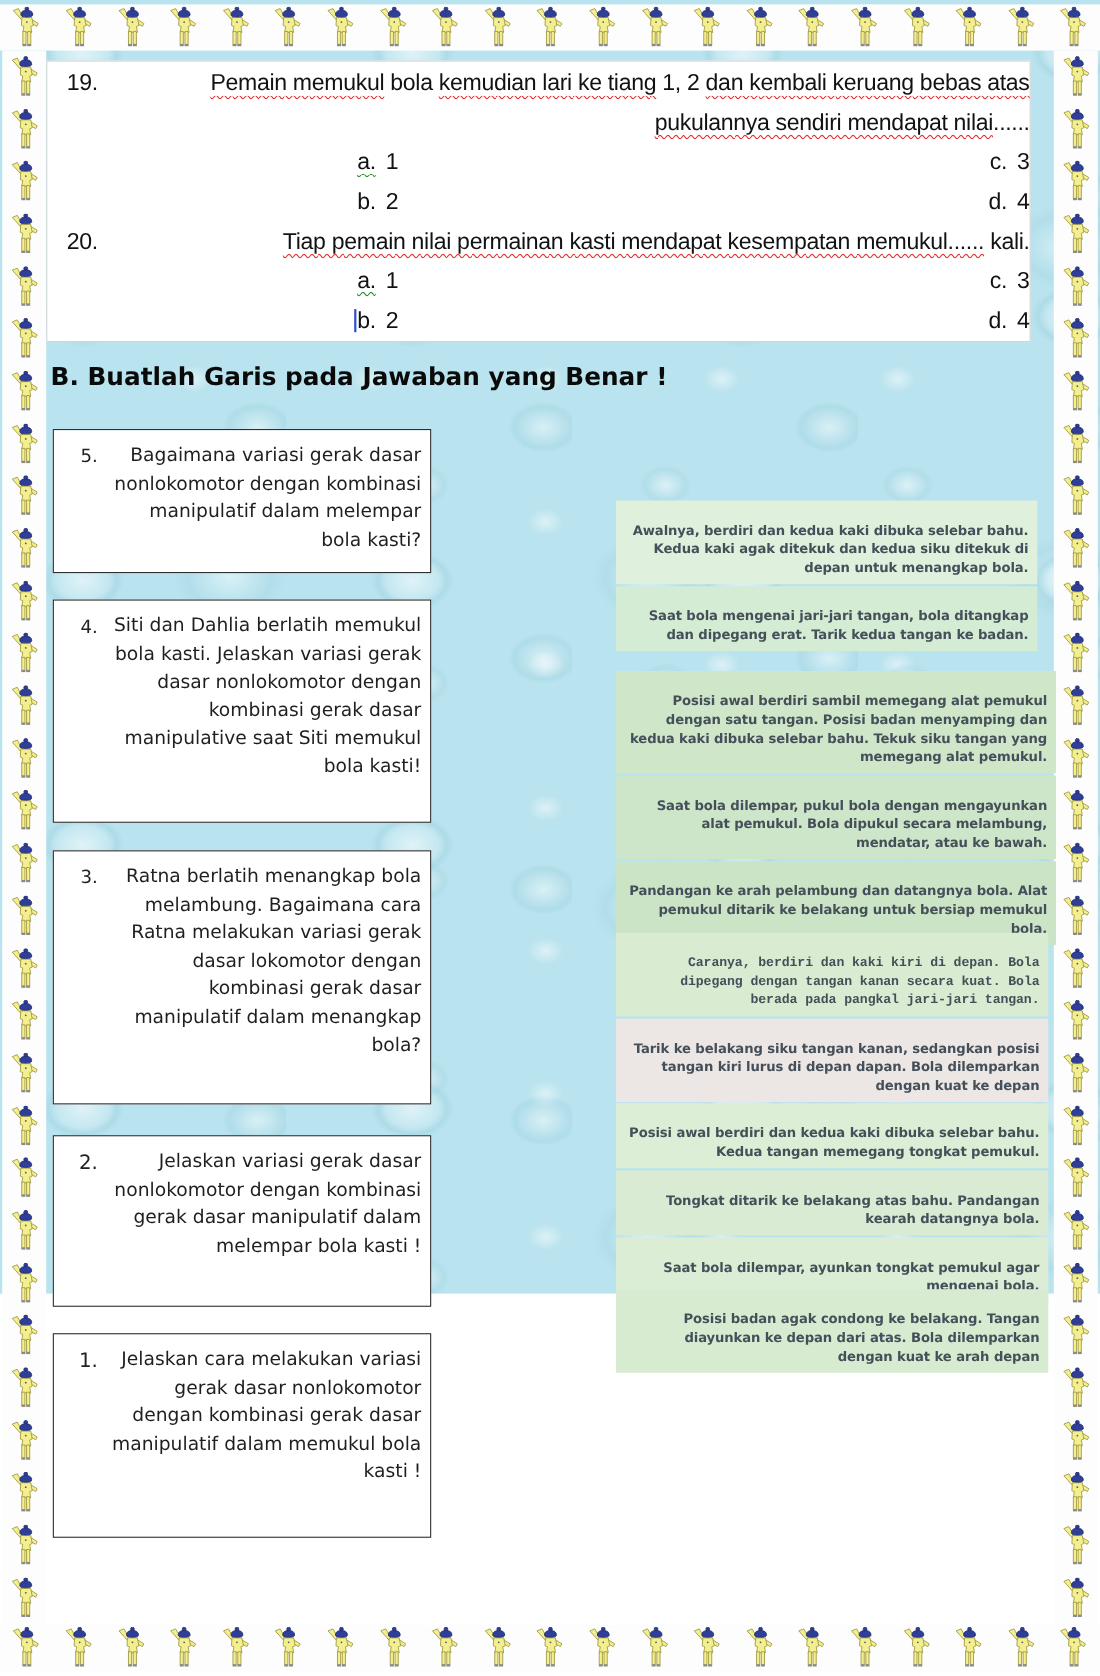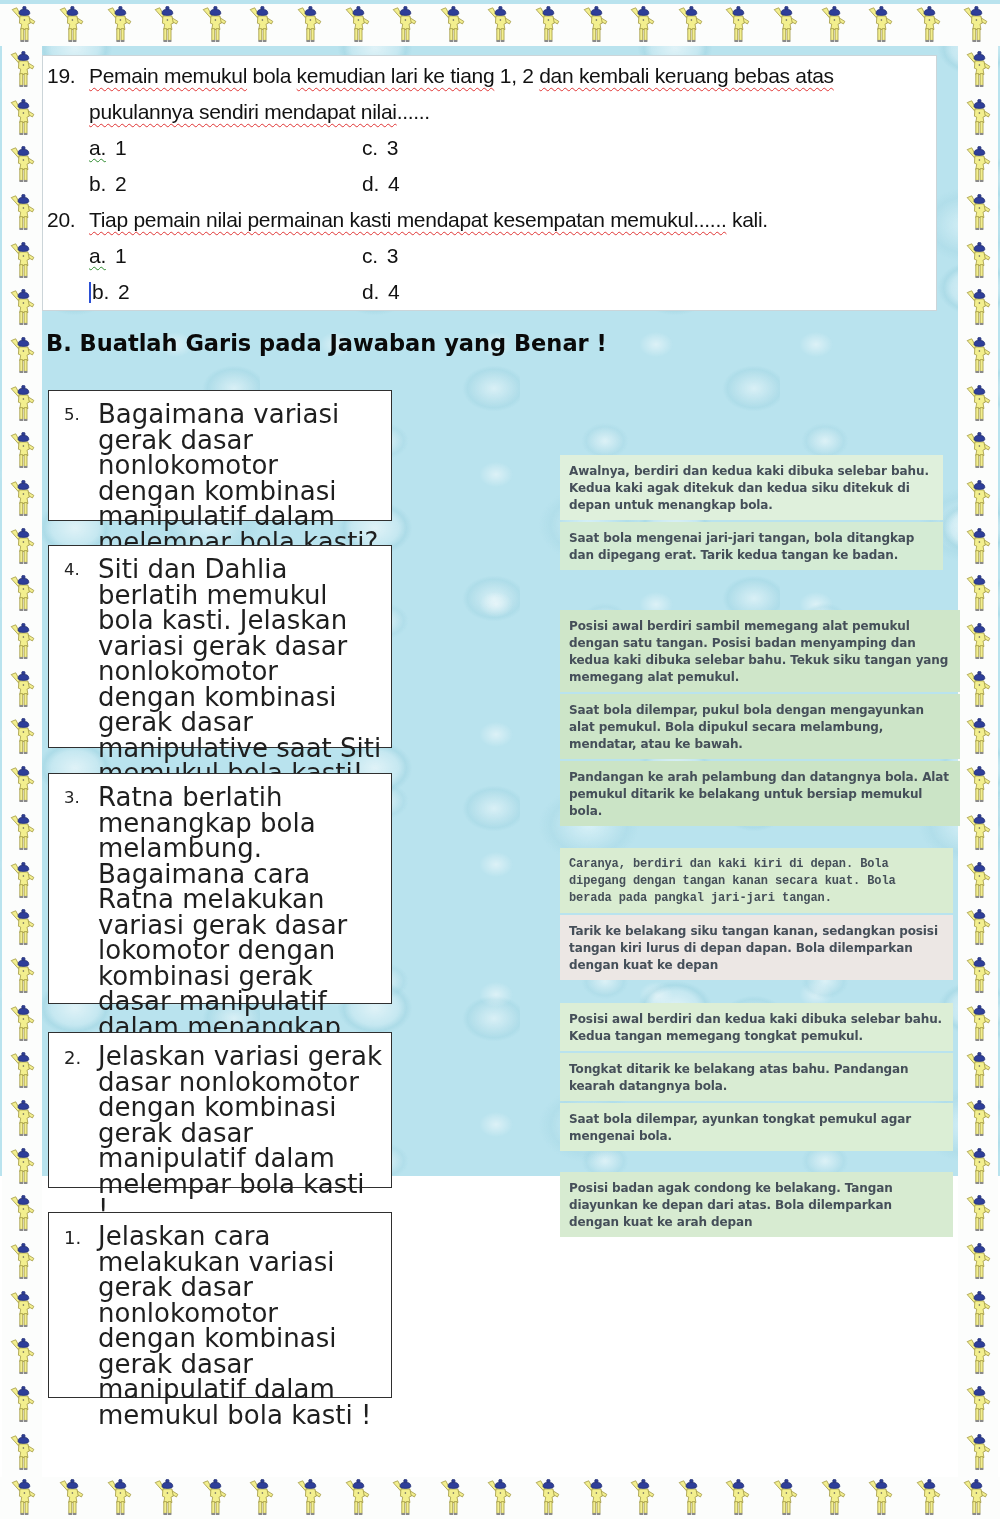--- a/index.html
+++ b/index.html
@@ -6,21 +6,21 @@
   body{width:1000px;height:1524px;overflow:hidden;font-family:"DejaVu Sans",sans-serif;}
 
   .page{position:relative;width:1000px;height:1176px;
     background-color:#b9e3ee;
     background-image:
       radial-gradient(ellipse 52px 38px at 25% 20%, rgba(255,255,255,.55) 0%, rgba(255,255,255,.18) 45%, rgba(140,200,215,.28) 60%, transparent 72%),
       radial-gradient(ellipse 34px 26px at 75% 45%, rgba(255,255,255,.5) 0%, rgba(150,205,220,.22) 55%, transparent 70%),
       radial-gradient(ellipse 70px 52px at 55% 75%, rgba(240,252,255,.55) 0%, rgba(150,205,220,.22) 55%, transparent 72%),
       radial-gradient(ellipse 24px 18px at 10% 65%, rgba(255,255,255,.5) 0%, transparent 70%),
       radial-gradient(ellipse 44px 32px at 90% 85%, rgba(255,255,255,.45) 0%, rgba(130,195,212,.2) 60%, transparent 72%);
-    background-size:300px 240px,220px 180px,380px 300px,160px 130px,260px 210px;}
+    background-size:300px 240px,220px 180px,380px 300px,160px 130px,260px 210px;text-align:right;}
 
   
   .strip{position:absolute;background:#fcfdfc;display:flex;align-items:center;justify-content:space-around;z-index:2;}
   .strip-top{left:0;top:4px;width:1000px;height:42px;}
   .strip-bottom{left:0;top:1477px;width:1000px;height:42px;}
   .strip-left{left:2px;top:46px;width:40px;height:1431px;flex-direction:column;}
   .strip-right{left:958px;top:46px;width:40px;height:1431px;flex-direction:column;}
   .fig{width:29px;height:38px;flex:none;}
 
   
@@ -45,30 +45,30 @@
   
   .qbox{position:absolute;left:48px;width:344px;background:#fff;border:1px solid #2f2f2f;
     box-sizing:border-box;display:flex;gap:9px;padding:11px 8px 0 15px;z-index:3;}
   .qb5{top:390px;height:131px;}
   .qb4{top:545px;height:203px;}
   .qb3{top:773px;height:231px;}
   .qb2{top:1032px;height:156px;}
   .qb1{top:1212px;height:186px;}
   .bnum{flex:none;width:25px;font-size:16.5px;color:#222;padding-top:3px;}
   .qb2 .bnum,.qb1 .bnum{font-size:18px;}
-  .btext{margin:0;font-size:26px;line-height:25.5px;color:#1f1f1f;}
+  .btext{margin:0;font-size:17px;line-height:25.5px;color:#1f1f1f;}
 
   
   .agroup{position:absolute;left:560px;z-index:3;}
   .ag1{top:455px;width:383px;}
   .ag2{top:610px;width:400px;}
   .ag3{top:848px;width:393px;}
   .ag4{top:1003px;width:393px;}
   .ag5{top:1172px;width:393px;}
-  .abox{margin-bottom:2px;padding:8px 8px 6px 9px;font-size:12px;font-weight:700;
+  .abox{margin-bottom:2px;padding:19px 8px 6px 9px;font-size:12px;font-weight:700;
     line-height:17px;color:#454f59;letter-spacing:-0.1px;}
 </style>
 </head>
 <body>
 
 <div class="page">
 
   <svg width="0" height="0" style="position:absolute">
     <defs>
       <symbol id="fig" viewBox="0 0 30 42">

